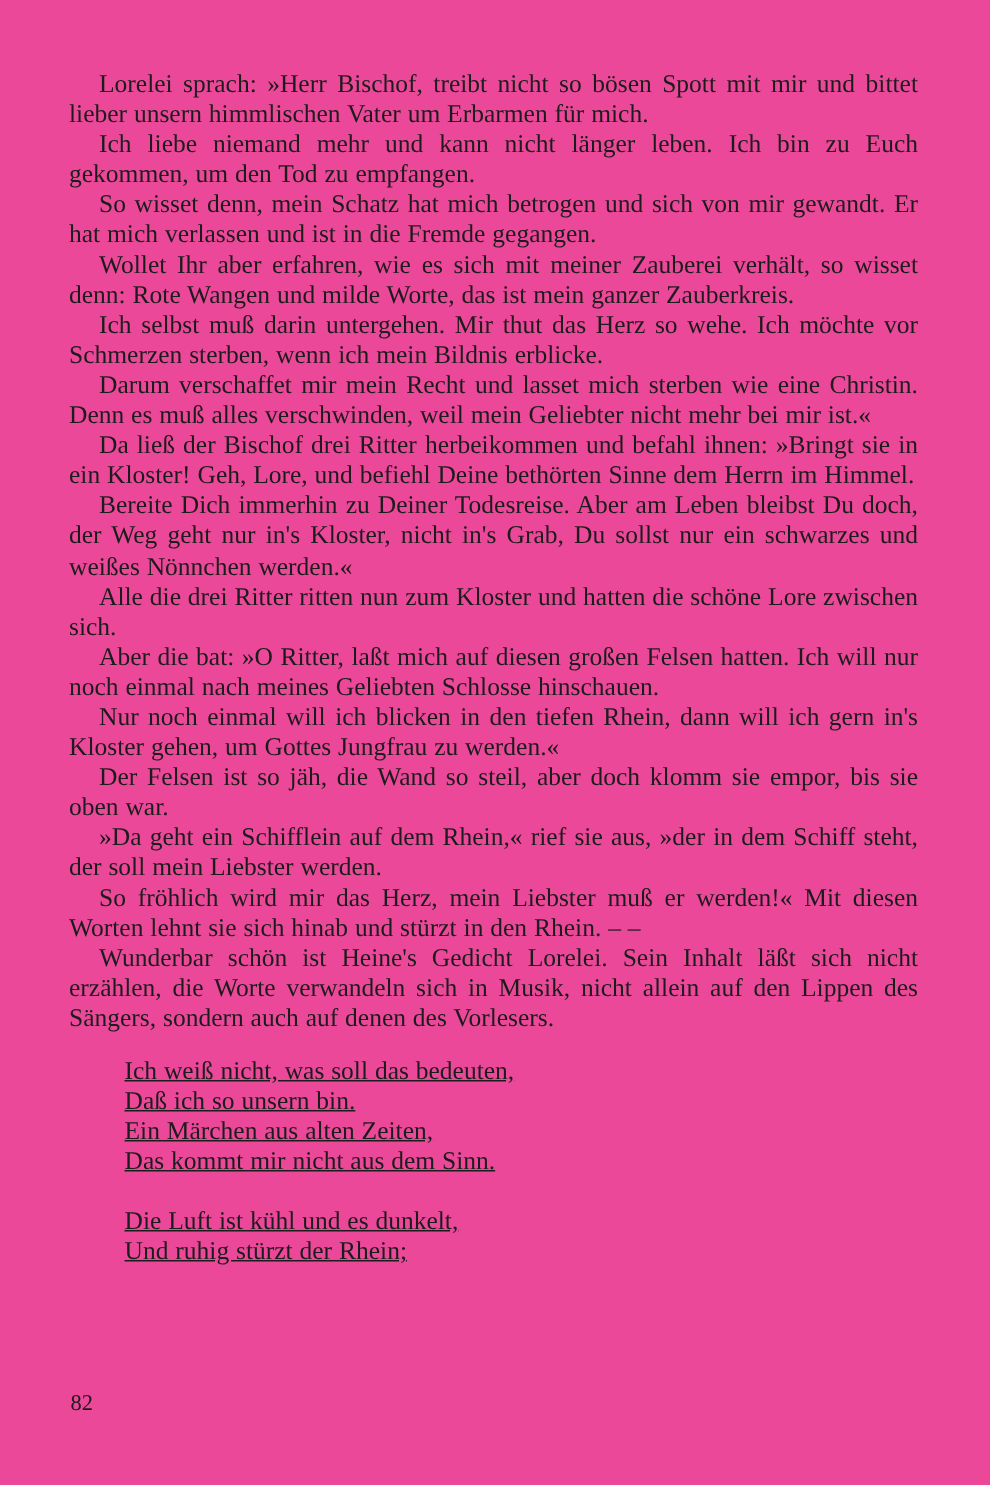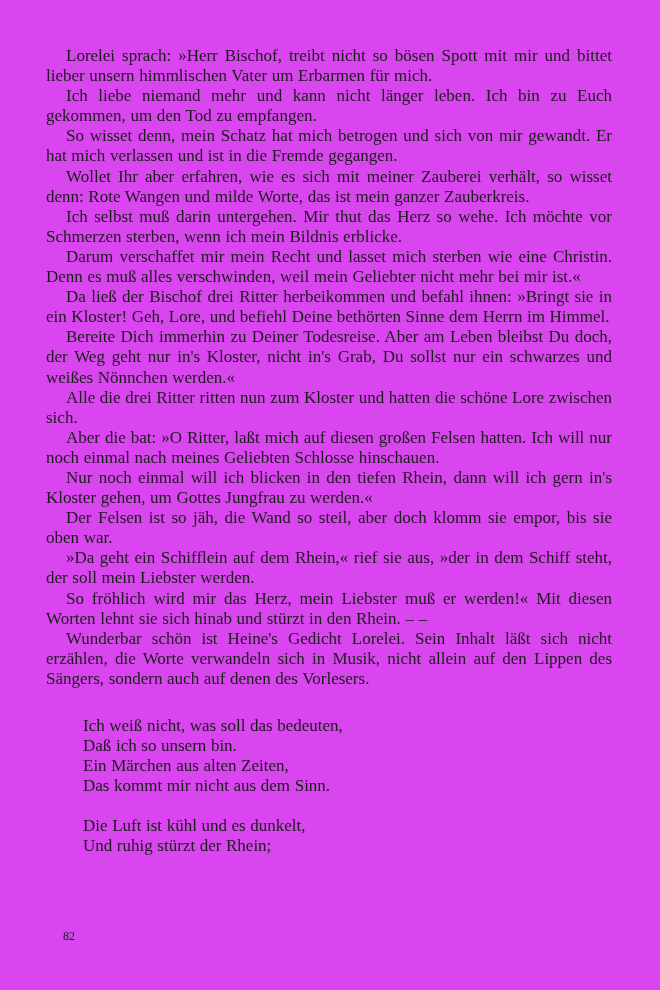--- a/index.html
+++ b/index.html
@@ -4,21 +4,21 @@
 <style>
   html, body {
     margin: 0;
     padding: 0;
     background: #ffffff;
   }
   .page {
     position: relative;
     width: 660px;
     height: 990px;
-    background: #d946ef;
+    background: #ec4899;
     color: #1c1c1c;
     font-family: "Liberation Serif", "DejaVu Serif", serif;
     overflow: hidden;
   }
   .text-block {
     position: absolute;
     left: 46px;
     top: 46px;
     width: 566px;
     font-size: 17px;
@@ -27,40 +27,40 @@
     hyphens: auto;
     -webkit-hyphens: auto;
     word-spacing: 0.02em;
   }
   .text-block p {
     margin: 0;
     padding: 0;
     text-indent: 20px;
   }
   .poem {
-    margin-top: 27px;
+    margin-top: 15px;
     margin-left: 37px;
     text-align: left;
+    text-decoration: underline;
   }
   .poem .stanza {
     margin: 0 0 20px 0;
   }
   .poem .line {
     text-indent: 0;
     text-align: left;
     white-space: nowrap;
   }
   .page-number {
     position: absolute;
     left: 47px;
     top: 929px;
-    font-size: 12px;
+    font-size: 15px;
     line-height: 14px;
     color: #1c1c1c;
-    margin-left: 16px;
   }
 </style>
 </head>
 <body>
 
 <div class="page">
   <div class="text-block">
     <p>Lorelei sprach: »Herr Bischof, treibt nicht so bösen Spott mit mir und bittet lieber unsern himmlischen Vater um Erbarmen für mich.</p>
     <p>Ich liebe niemand mehr und kann nicht länger leben. Ich bin zu Euch gekommen, um den Tod zu empfangen.</p>
     <p>So wisset denn, mein Schatz hat mich betrogen und sich von mir gewandt. Er hat mich verlassen und ist in die Fremde gegangen.</p>

